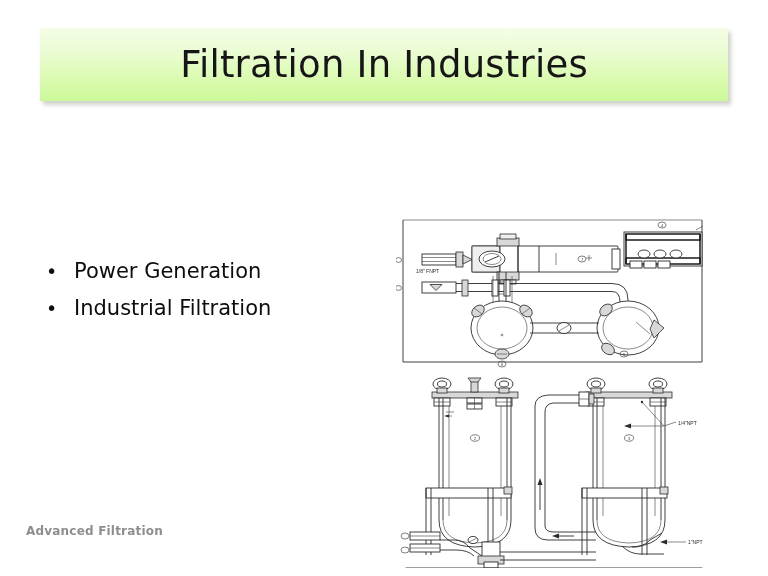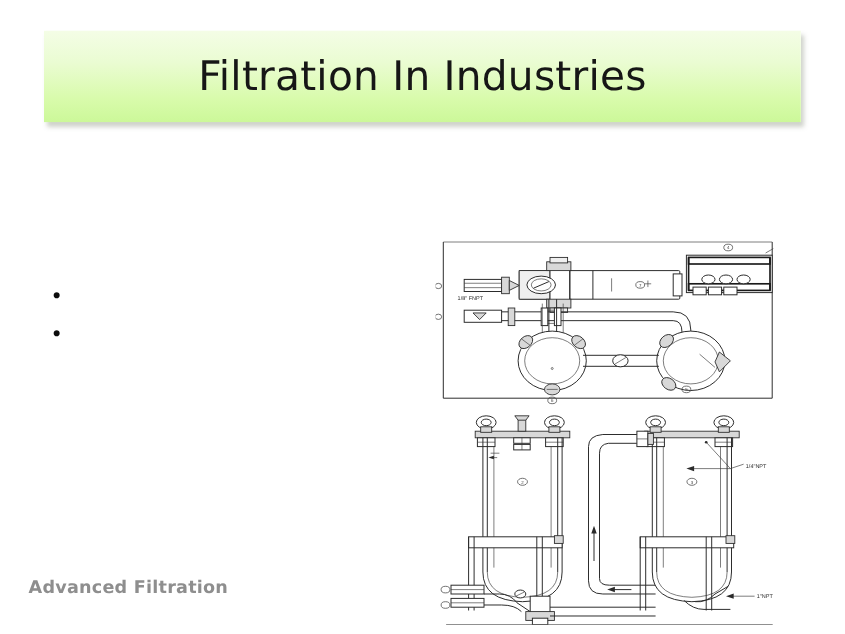--- a/index.html
+++ b/index.html
@@ -22,21 +22,21 @@
     height: 576px;
     background: #ffffff;
   }
 
   
   #title-banner {
     position: absolute;
     left: 40px;
     top: 28px;
     width: 688px;
-    height: 83px;
+    height: 73px;
     background: linear-gradient(to bottom, #f4fde6 0%, #eafcd2 35%, #d8fbab 75%, #ccf899 100%);
     box-shadow: 3px 4px 4px rgba(120,130,110,0.35);
     display: flex;
     align-items: center;
     justify-content: center;
     box-sizing: border-box;
   }
   #title-text {
     font-family: "DejaVu Sans", sans-serif;
     font-size: 37px;
@@ -91,21 +91,21 @@
     padding-left: 6px;
     box-sizing: border-box;
   }
 
   
   #footer-text {
     position: absolute;
     left: 26px;
     top: 524px;
     font-family: "DejaVu Sans", sans-serif;
-    font-size: 16px;
+    font-size: 12px;
     font-weight: bold;
     color: #8e8e8e;
     letter-spacing: 0.2px;
   }
 
   
   #drawing-figure {
     position: absolute;
     left: 396px;
     top: 218px;
@@ -120,23 +120,25 @@
 <div id="slide">
 
   <div id="title-banner">
     <div id="title-text">Filtration In Industries</div>
   </div>
 
 
   <ul id="bullet-list">
     <li>
       <span class="bullet-mark">•</span>
+      <span>Power Generation</span>
     </li>
     <li>
       <span class="bullet-mark">•</span>
+      <span>Industrial Filtration</span>
     </li>
   </ul>
 
   <div id="footer-text">Advanced Filtration</div>
 
   <div id="drawing-figure">
     <svg width="320" height="350" viewBox="0 0 320 350" xmlns="http://www.w3.org/2000/svg">
       <defs>
         <style>
           .ln  { stroke:#2b2b2b; stroke-width:0.9; fill:none; }

